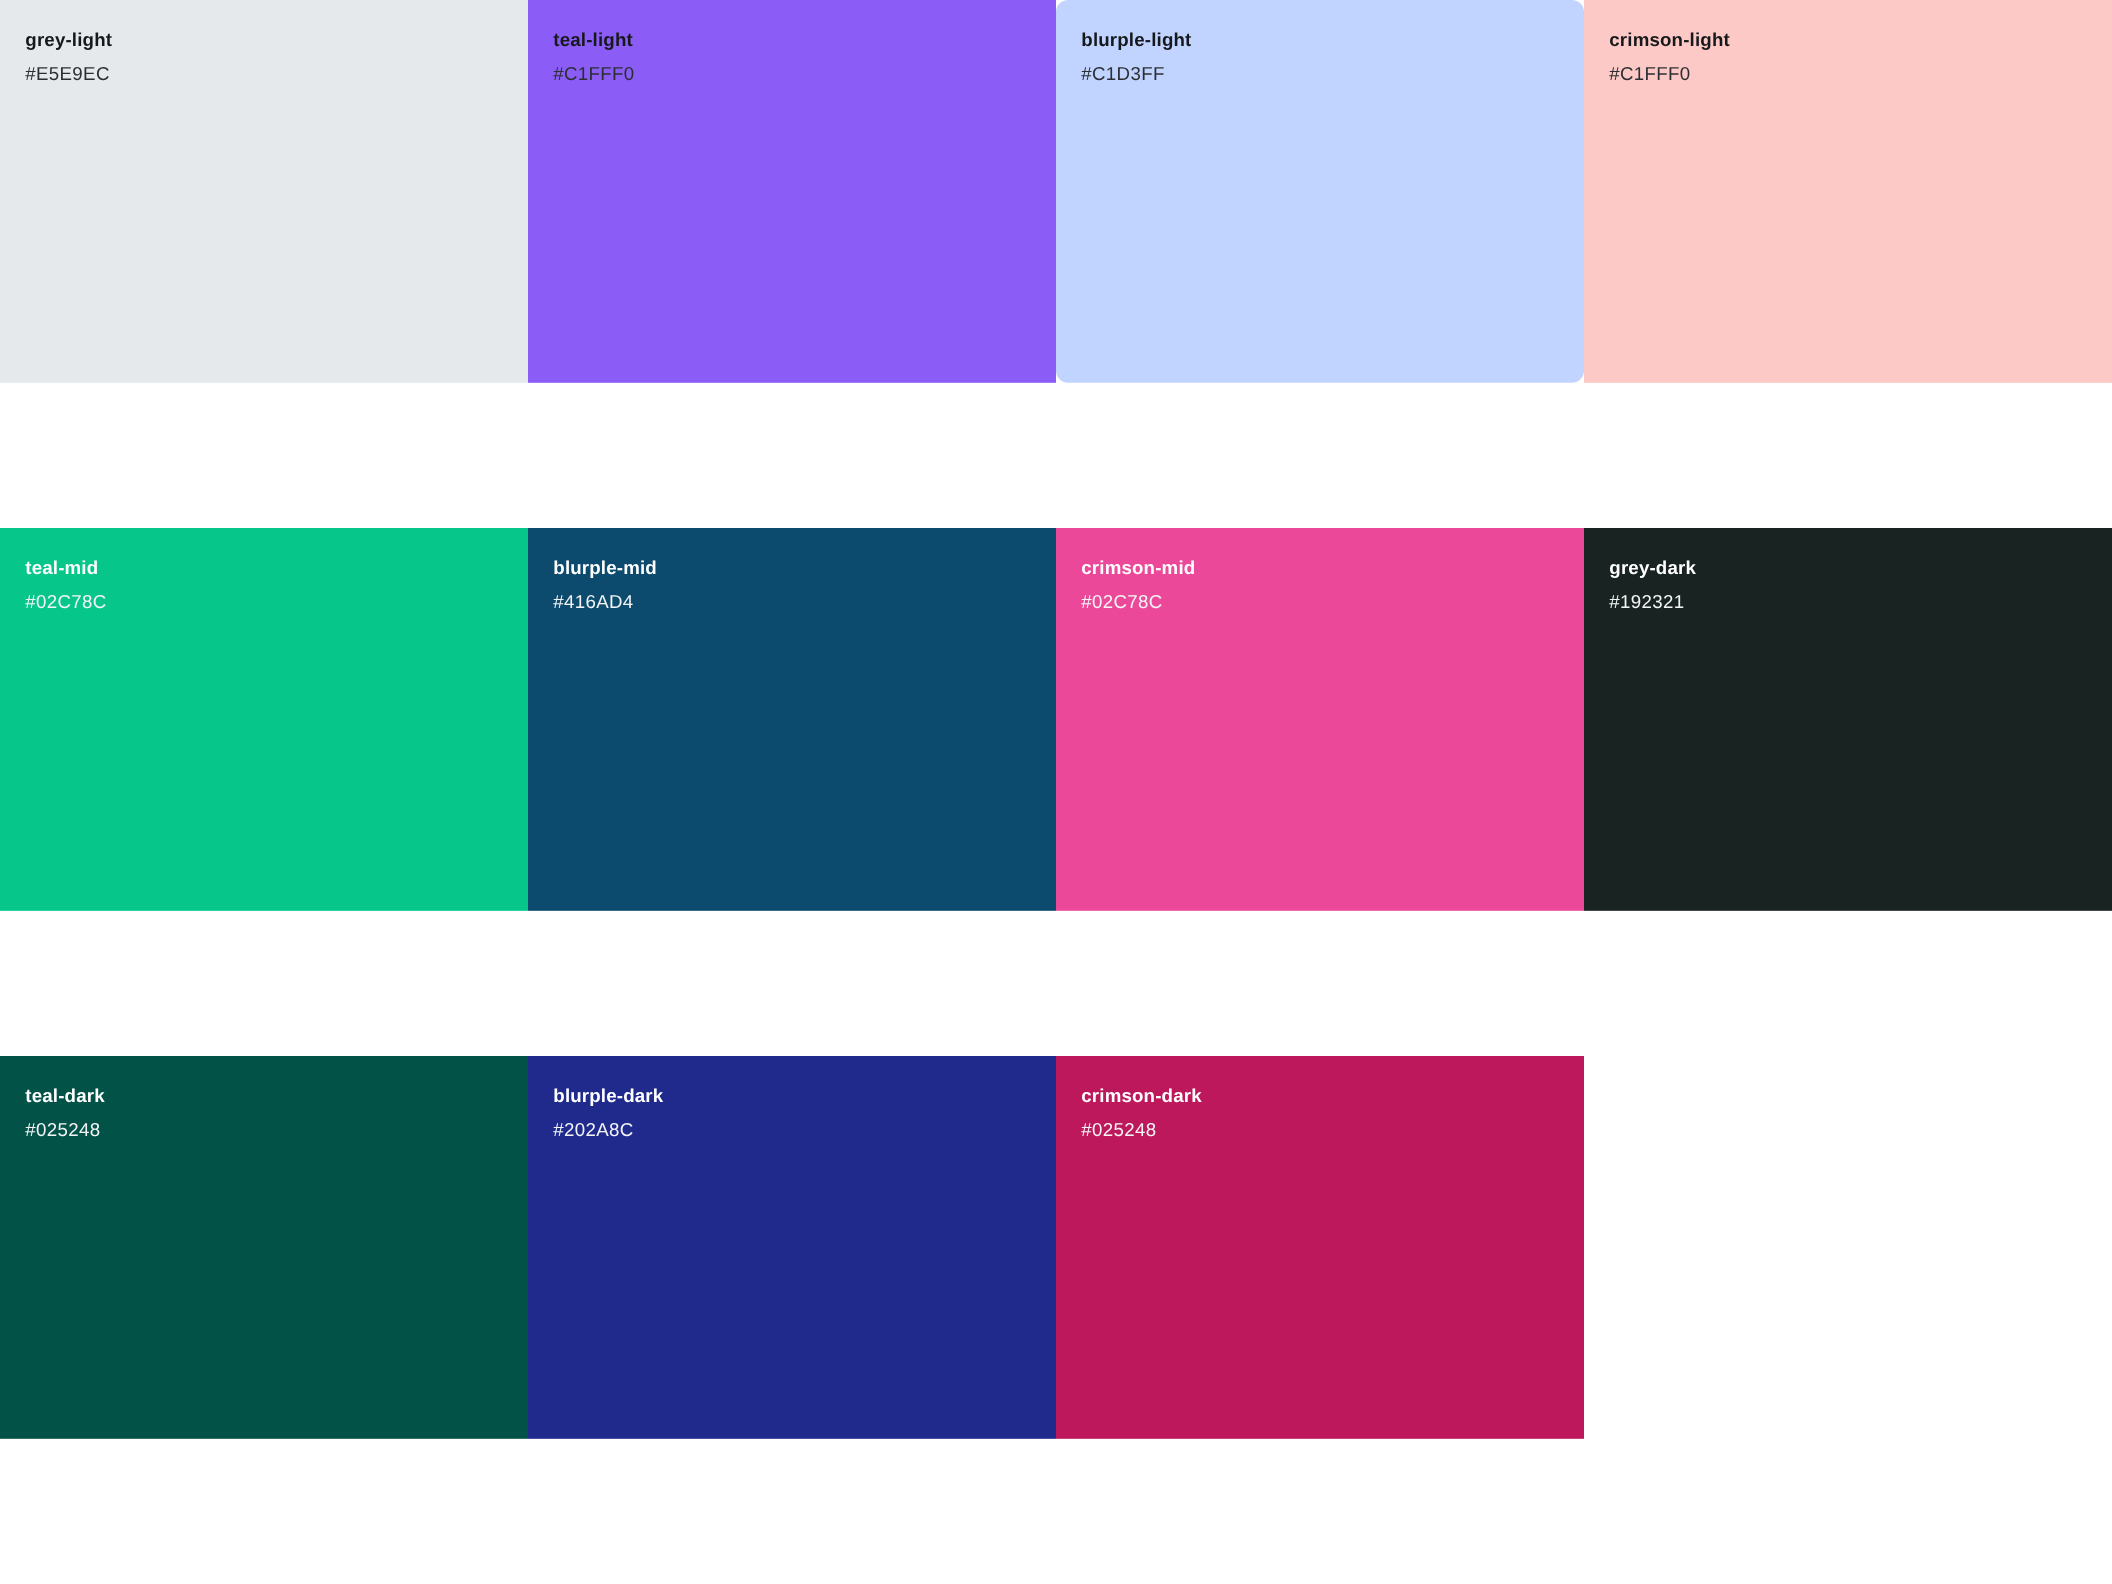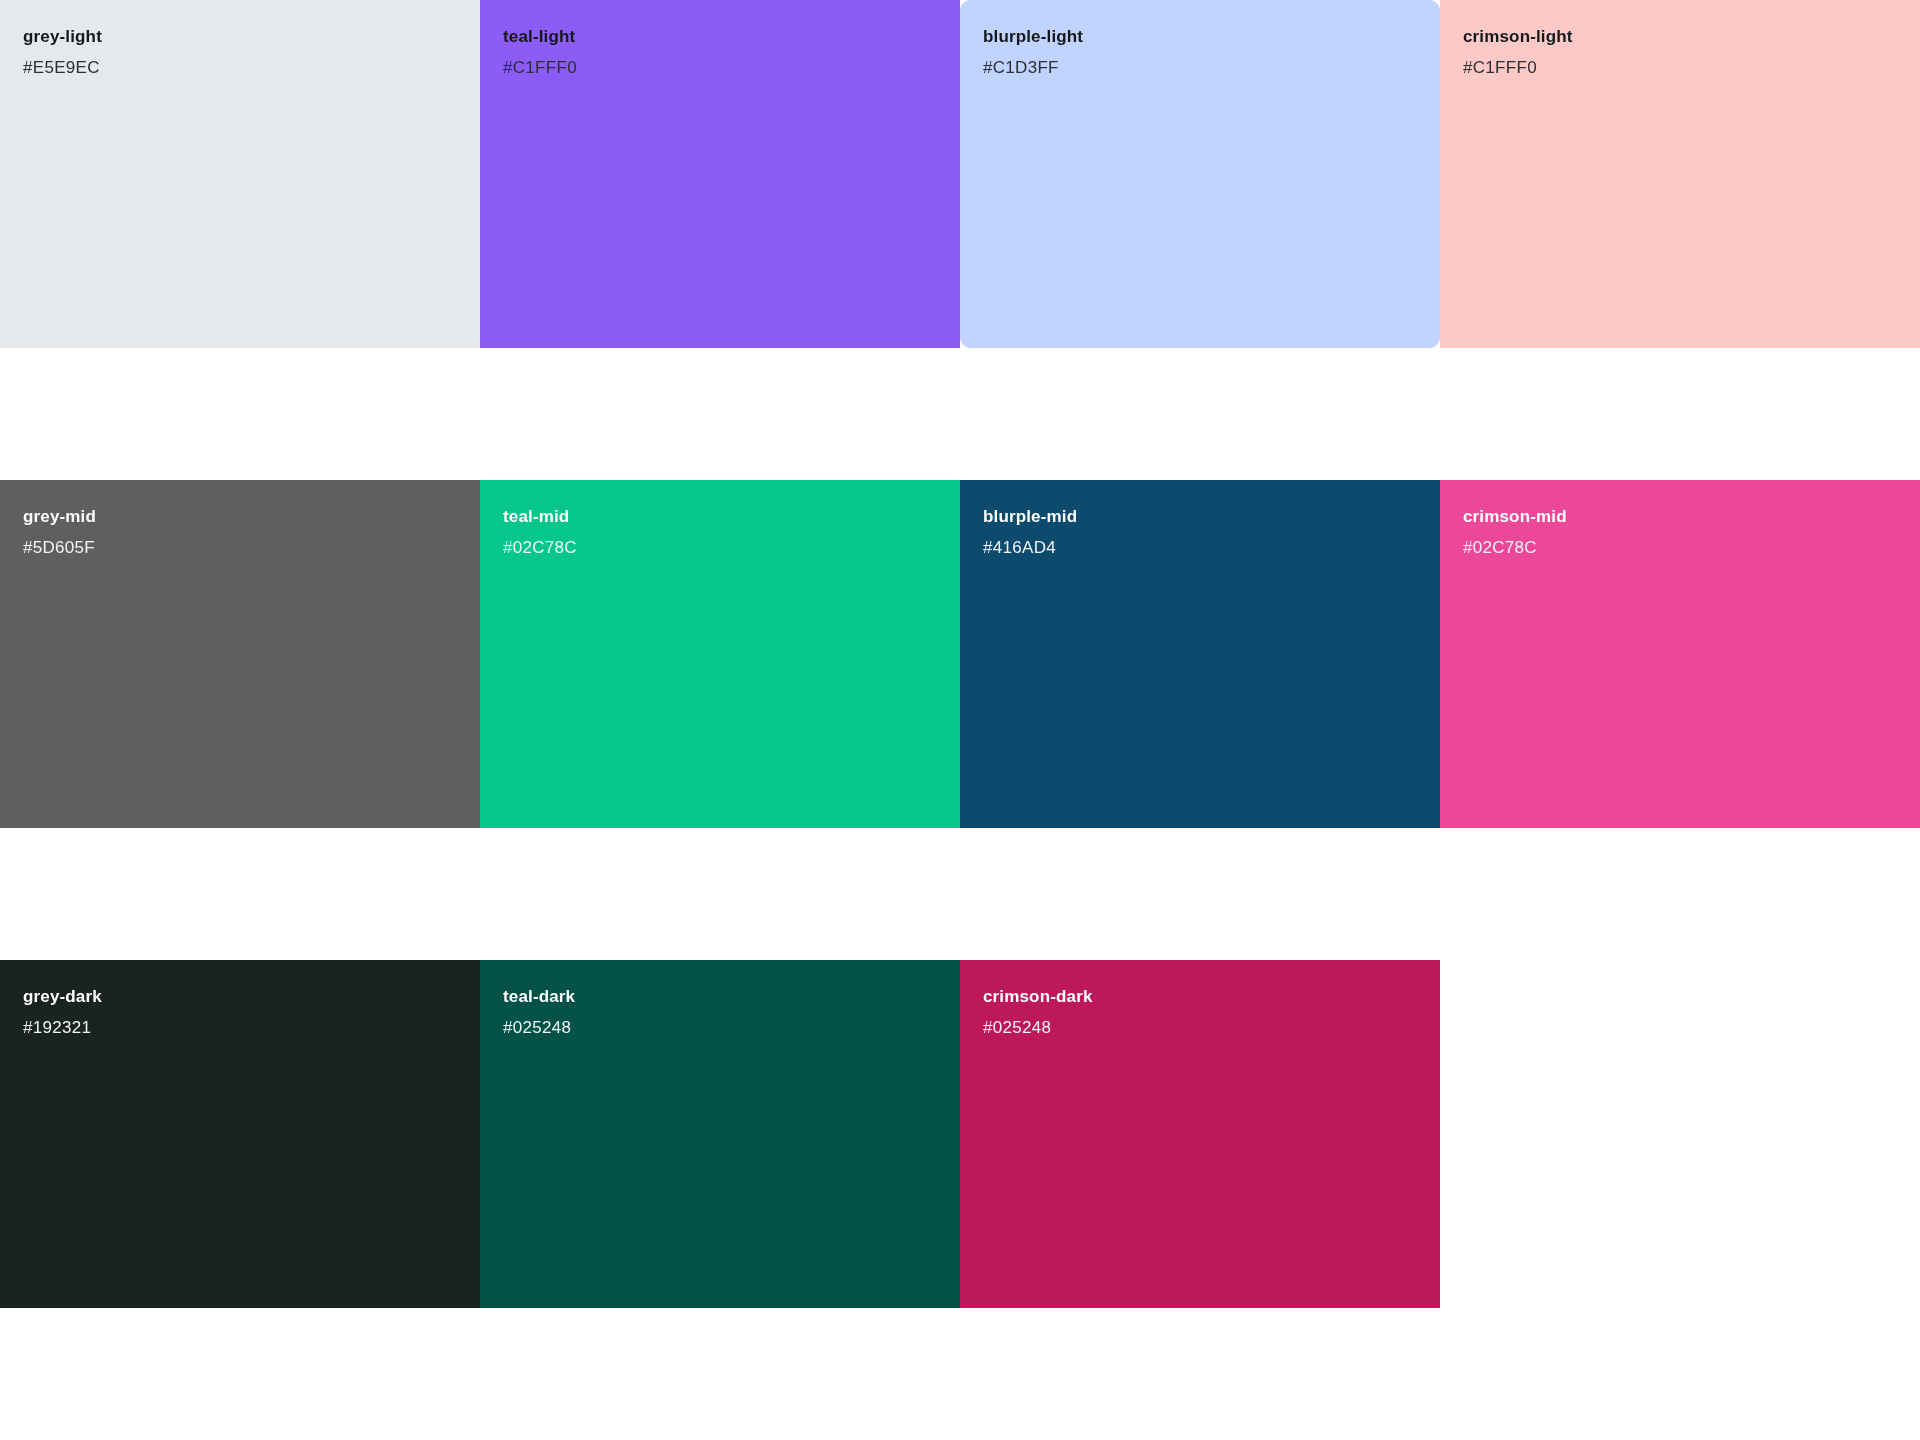--- a/index.html
+++ b/index.html
@@ -84,26 +84,20 @@
         <span class="swatch-name">blurple-light</span>
         <span class="swatch-hex">#C1D3FF</span>
       </div>
     </div>
     <div class="swatch on-light" style="background: rgb(252, 201, 198);">
       <div class="swatch-text">
         <span class="swatch-name">crimson-light</span>
         <span class="swatch-hex">#C1FFF0</span>
       </div>
     </div>
-    <div class="swatch on-dark" style="background: rgb(93, 96, 95);">
-      <div class="swatch-text">
-        <span class="swatch-name">grey-mid</span>
-        <span class="swatch-hex">#5D605F</span>
-      </div>
-    </div>
     <div class="swatch on-dark" style="background: rgb(6, 198, 138);">
       <div class="swatch-text">
         <span class="swatch-name">teal-mid</span>
         <span class="swatch-hex">#02C78C</span>
       </div>
     </div>
     <div class="swatch on-dark" style="background: #0c4a6e;">
       <div class="swatch-text">
         <span class="swatch-name">blurple-mid</span>
         <span class="swatch-hex">#416AD4</span>
@@ -120,19 +114,25 @@
         <span class="swatch-name">grey-dark</span>
         <span class="swatch-hex">#192321</span>
       </div>
     </div>
     <div class="swatch on-dark" style="background: rgb(2, 82, 72);">
       <div class="swatch-text">
         <span class="swatch-name">teal-dark</span>
         <span class="swatch-hex">#025248</span>
       </div>
     </div>
+    <div class="swatch on-dark" style="background: rgb(32, 42, 140);">
+      <div class="swatch-text">
+        <span class="swatch-name">blurple-dark</span>
+        <span class="swatch-hex">#202A8C</span>
+      </div>
+    </div>
     <div class="swatch on-dark" style="background: #be185d;">
       <div class="swatch-text">
         <span class="swatch-name">crimson-dark</span>
         <span class="swatch-hex">#025248</span>
       </div>
     </div>
   </div>
 
 </body></html>

